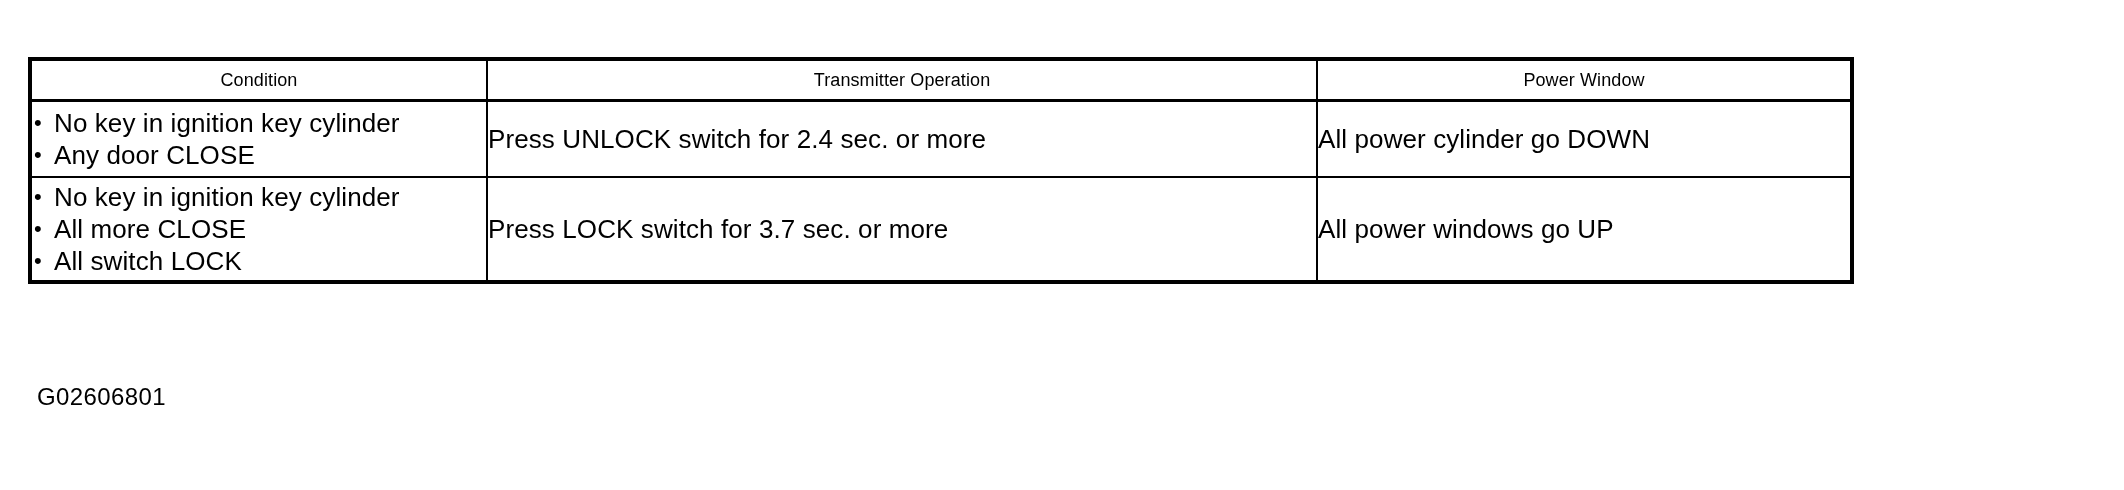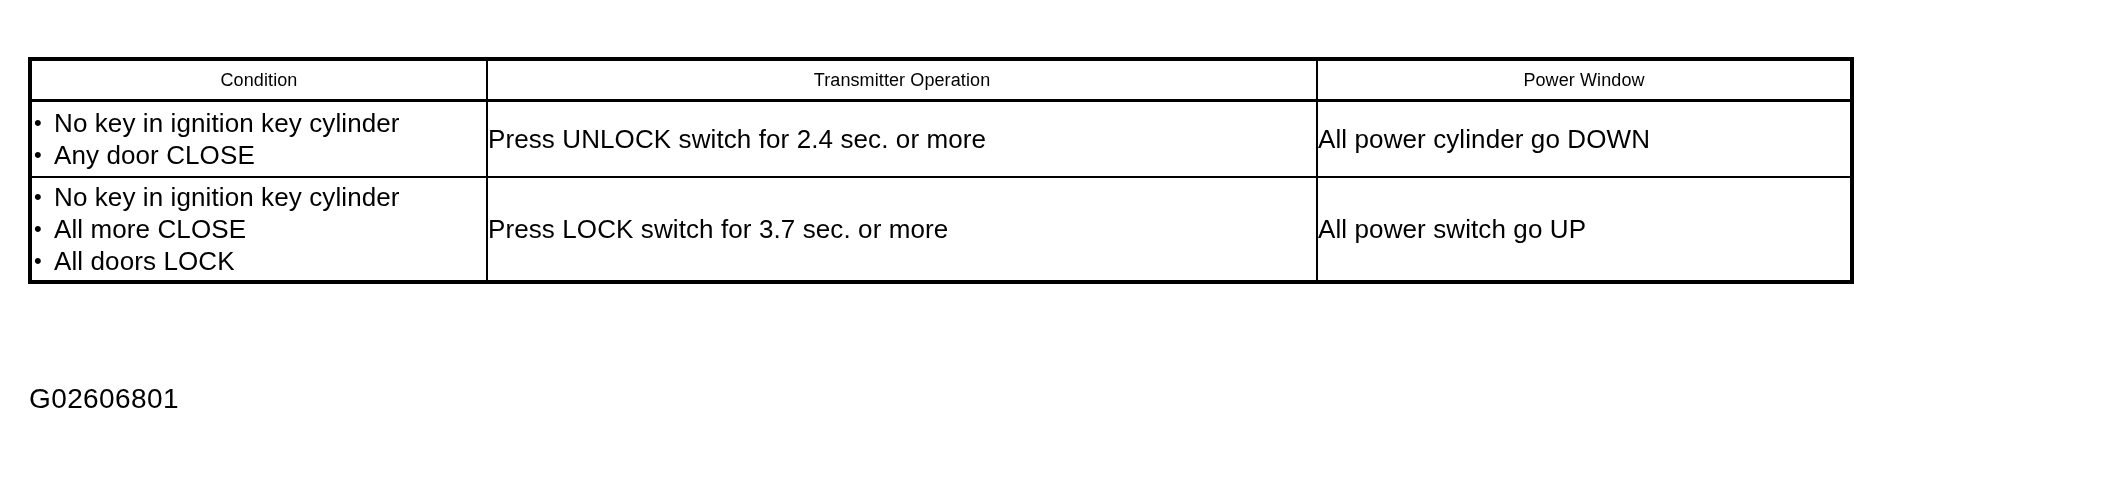--- a/index.html
+++ b/index.html
@@ -91,23 +91,23 @@
     position: absolute;
     left: 2px;
     top: 0;
     line-height: 32px;
     font-size: 22px;
   }
 
   
   .fig-caption {
     position: absolute;
-    left: 29px;
+    left: 37px;
     top: 383px;
-    font-size: 28px;
+    font-size: 24px;
     letter-spacing: 0.4px;
     white-space: nowrap;
   }
 </style>
 </head>
 <body>
 
 <div id="page">
 
   <table class="spec-table">
@@ -146,25 +146,25 @@
             <li>
               <span class="bullet">•</span>
               <span>No key in ignition key cylinder</span>
             </li>
             <li>
               <span class="bullet">•</span>
               <span>All more CLOSE</span>
             </li>
             <li>
               <span class="bullet">•</span>
-              <span>All doors LOCK</span>
+              <span>All switch LOCK</span>
             </li>
           </ul>
         </td>
         <td class="cell-center">Press LOCK switch for 3.7 sec. or more</td>
-        <td class="cell-center">All power switch go UP</td>
+        <td class="cell-center">All power windows go UP</td>
       </tr>
     </tbody>
   </table>
 
   <div class="fig-caption">G02606801</div>
 
 </div>
 
 </body></html>

